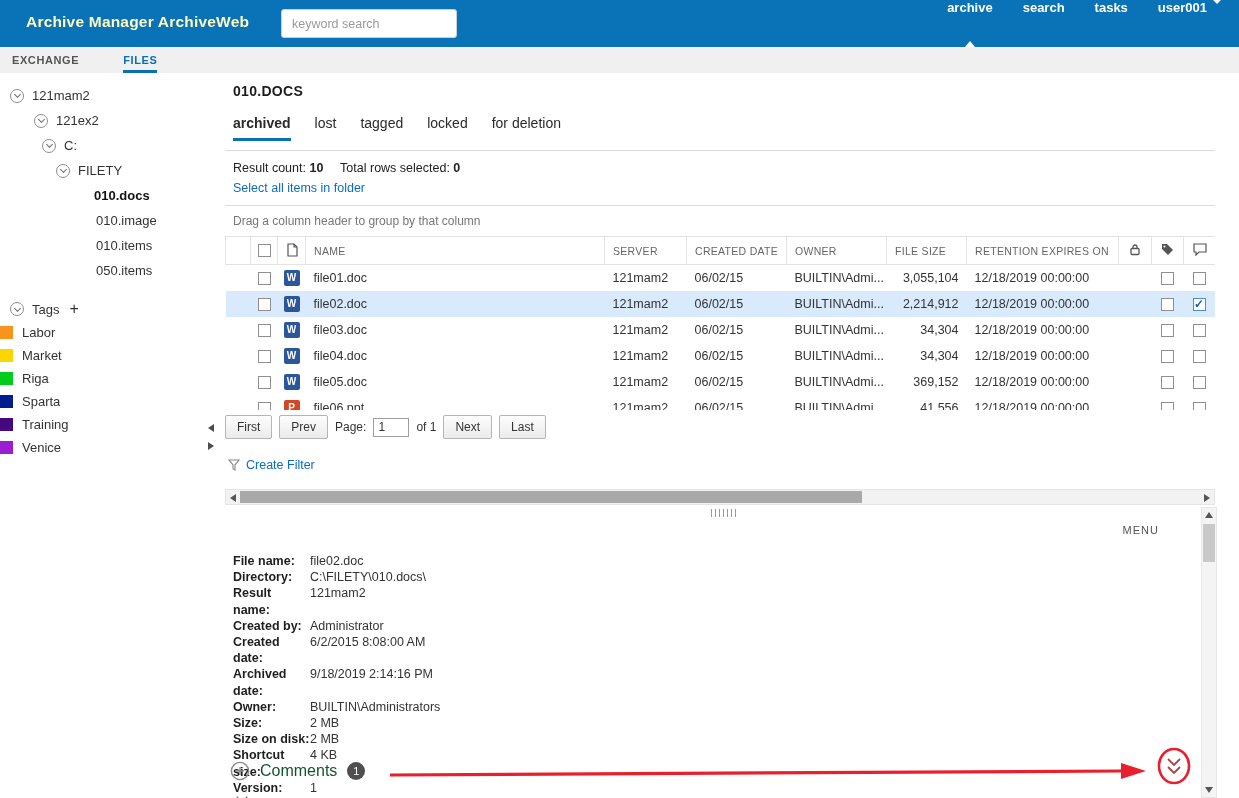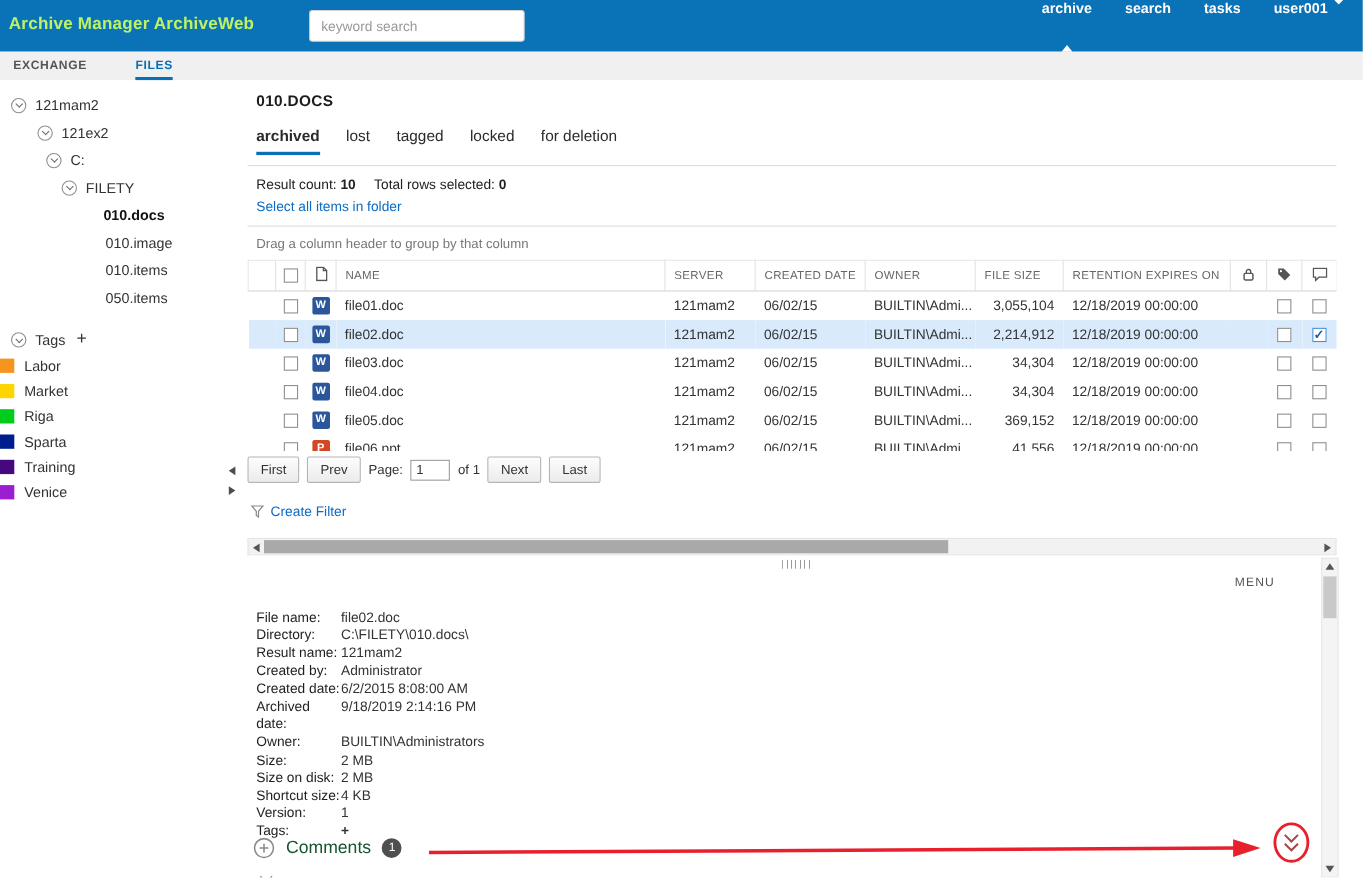--- a/index.html
+++ b/index.html
@@ -1,23 +1,23 @@
 <!DOCTYPE html>
 <html><head>
 <meta charset="utf-8">
 <style>
   * { margin:0; padding:0; box-sizing:border-box; }
   body { font-family:"Liberation Sans", sans-serif; background:#fff; }
   .app { position:relative; width:1239px; height:798px; background:#fff; overflow:hidden; }
 
   
   .topbar { position:absolute; left:0; top:0; width:1239px; height:47px; background:#0a72b7; }
-  .app-title { position:absolute; left:8px; top:13px; color:#bef264; font-size:15.5px; font-weight:700; letter-spacing:.2px; }
+  .app-title { position:absolute; left:26px; top:13px; color:#fef9c3; font-size:15.5px; font-weight:700; letter-spacing:.2px; }
   .search-wrap { position:absolute; left:281px; top:9px; }
-  .search-wrap input { width:196px; height:29px; border:1px solid #cfcfcf; border-radius:3px; padding:0 10px; font-size:12.5px; color:#333; outline:none; font-family:inherit; }
+  .search-wrap input { width:176px; height:29px; border:1px solid #cfcfcf; border-radius:3px; padding:0 10px; font-size:12.5px; color:#333; outline:none; font-family:inherit; }
   .search-wrap input::placeholder { color:#9a9a9a; }
   .topnav { position:absolute; right:18px; top:0; height:47px; display:flex; align-items:stretch; gap:30px; }
   .nav-item { position:relative; display:flex; color:#fff; font-size:13px; cursor:pointer;font-weight:bold; }
   .nav-item.active::after { content:""; position:absolute; bottom:0; left:50%; transform:translateX(-50%);
     border-left:5px solid transparent; border-right:5px solid transparent; border-bottom:6px solid #fff; }
   .caret-down { width:0; height:0; border-left:4px solid transparent; border-right:4px solid transparent; border-top:4px solid #fff; margin-left:6px; }
 
   
   .tabbar { position:absolute; left:0; top:47px; width:1239px; height:26px; background:#f0f0f0; display:flex; padding-left:12px; gap:44px; }
   .module-tab { display:flex; align-items:center; font-size:11px; font-weight:700; letter-spacing:.6px; color:#555; cursor:pointer; border-bottom:3px solid transparent; padding-top:2px; }
@@ -80,21 +80,21 @@
   .hs-arrow-l { position:absolute; left:4px; top:4px; width:0; height:0; border-top:4px solid transparent; border-bottom:4px solid transparent; border-right:6px solid #555; cursor:pointer; }
   .hs-arrow-r { position:absolute; right:4px; top:4px; width:0; height:0; border-top:4px solid transparent; border-bottom:4px solid transparent; border-left:6px solid #555; cursor:pointer; }
   .hs-thumb { position:absolute; left:14px; top:1px; width:622px; height:12px; background:#a9a9a9; cursor:pointer; }
 
   
   .details { position:absolute; left:218px; top:505px; width:1021px; height:293px; background:#fff; overflow:hidden; }
   .grip { position:absolute; left:493px; top:4px; width:26px; height:8px; background:repeating-linear-gradient(90deg,#9a9a9a 0 1px,transparent 1px 4px); cursor:row-resize; }
   .menu-label { position:absolute; right:80px; top:19px; font-size:11px; color:#555; letter-spacing:1px; cursor:pointer; }
   .detail-fields { position:absolute; left:15px; top:48px; }
   .detail-row { display:flex; font-size:12.5px; line-height:16.2px; color:#1e1e1e; }
-  .detail-label { width:77px; font-weight:400; }
+  .detail-label { width:77px; font-weight:700; }
   .detail-value { color:#333; }
   .detail-value.add-tag { font-weight:700; cursor:pointer; }
   .comments-row { position:absolute; left:12px; top:256px; display:flex; align-items:center; gap:10px; }
   .comments-label { font-size:16px; color:#14532d; }
   .badge { width:18px; height:18px; border-radius:50%; background:#4f4f4f; color:#fff; font-size:11px; display:flex; align-items:center; justify-content:center; }
   .annotation-svg { position:absolute; left:0; top:0; pointer-events:none; z-index:5; }
   .comments-sub-chevron { position:absolute; left:20px; top:288px; width:8px; height:8px; border-right:1.6px solid #555; border-bottom:1.6px solid #555; transform:rotate(45deg); }
 
   
   .vscroll { position:absolute; right:22px; top:2px; width:16px; height:291px; background:#f4f4f4; border:1px solid #e7e7e7; }

